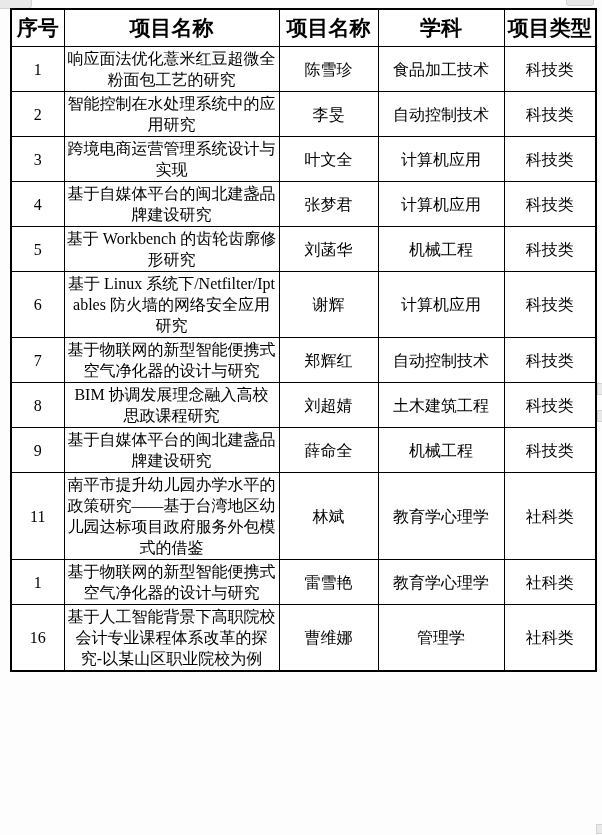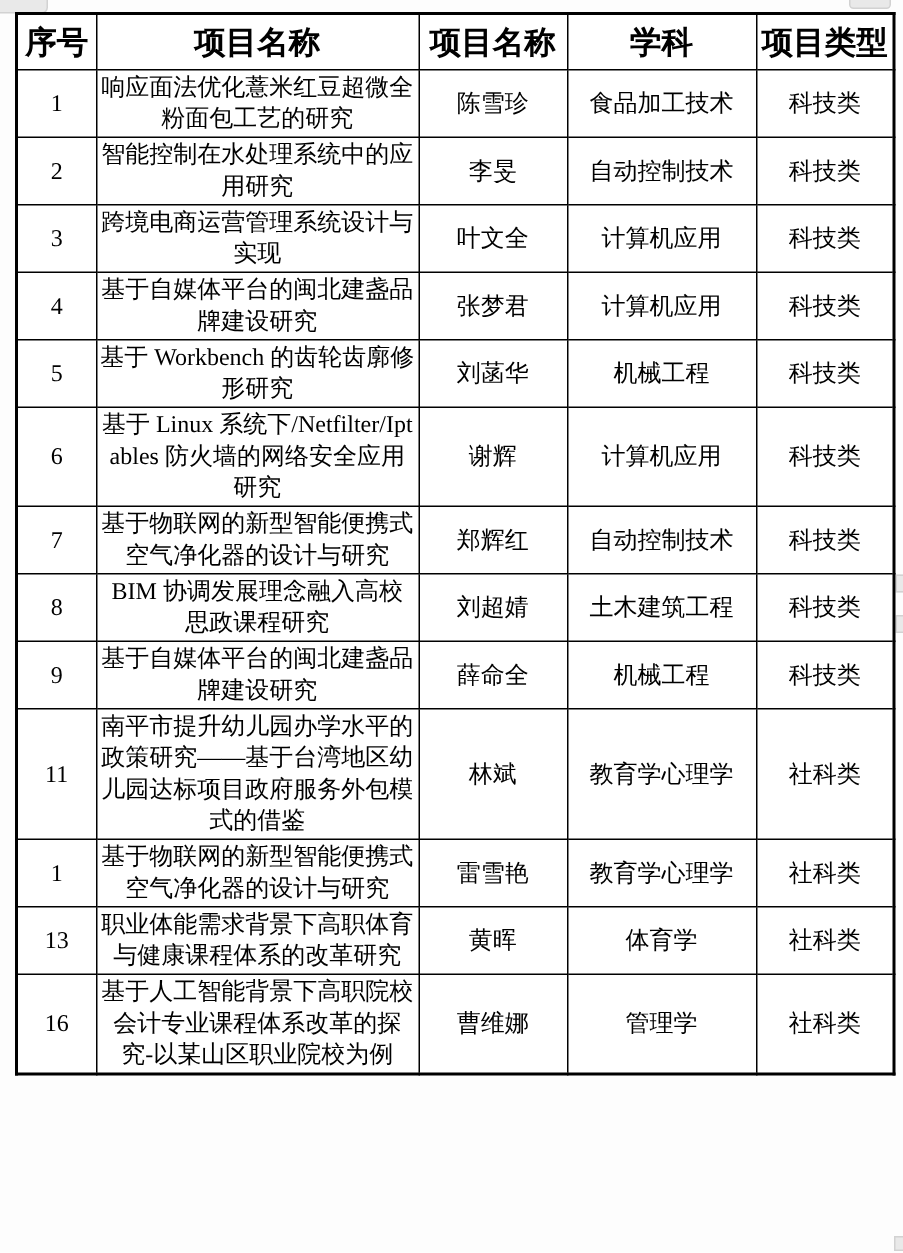--- a/index.html
+++ b/index.html
@@ -173,27 +173,20 @@
     </tr>
 
     <tr>
       <td class="cell-no">1</td>
       <td class="cell-name">基于物联网的新型智能便携式空气净化器的设计与研究</td>
       <td class="cell-leader">雷雪艳</td>
       <td class="cell-subject">教育学心理学</td>
       <td class="cell-type">社科类</td>
     </tr>
 
-    <tr>
-      <td class="cell-no">13</td>
-      <td class="cell-name">职业体能需求背景下高职体育与健康课程体系的改革研究</td>
-      <td class="cell-leader">黄晖</td>
-      <td class="cell-subject">体育学</td>
-      <td class="cell-type">社科类</td>
-    </tr>
 
 
 
     <tr>
       <td class="cell-no">16</td>
       <td class="cell-name">基于人工智能背景下高职院校会计专业课程体系改革的探究-以某山区职业院校为例</td>
       <td class="cell-leader">曹维娜</td>
       <td class="cell-subject">管理学</td>
       <td class="cell-type">社科类</td>
     </tr>

